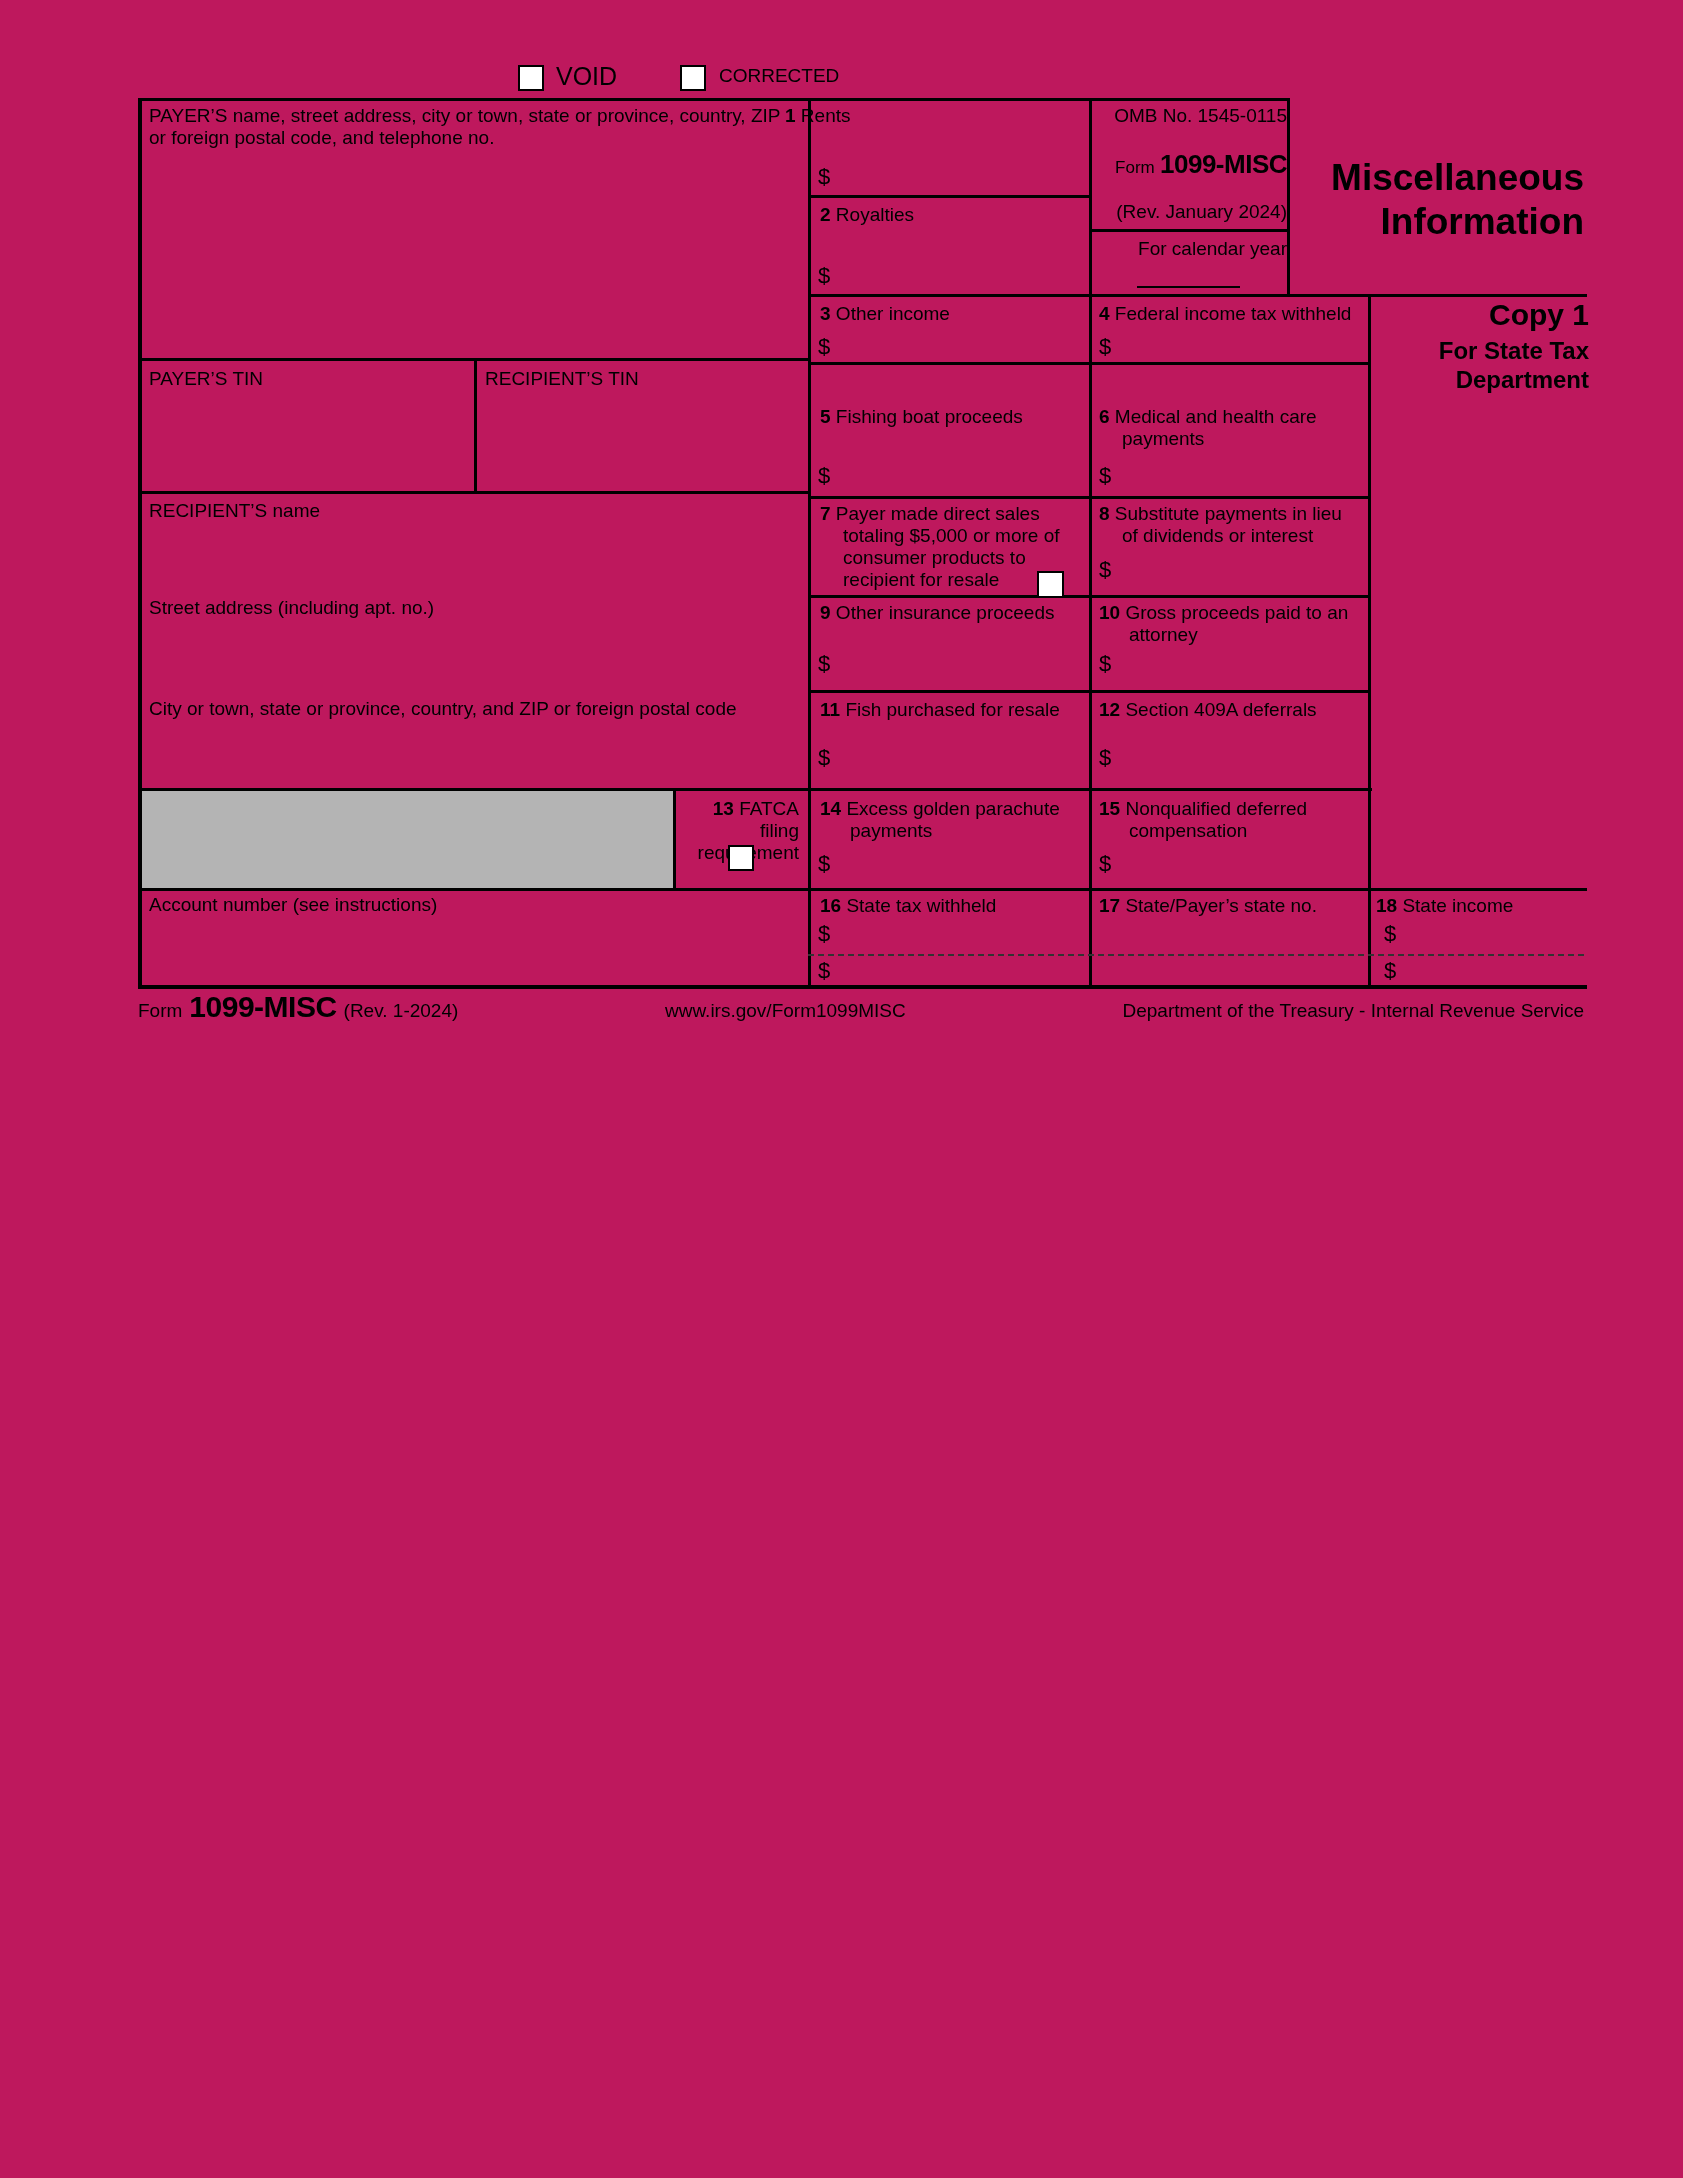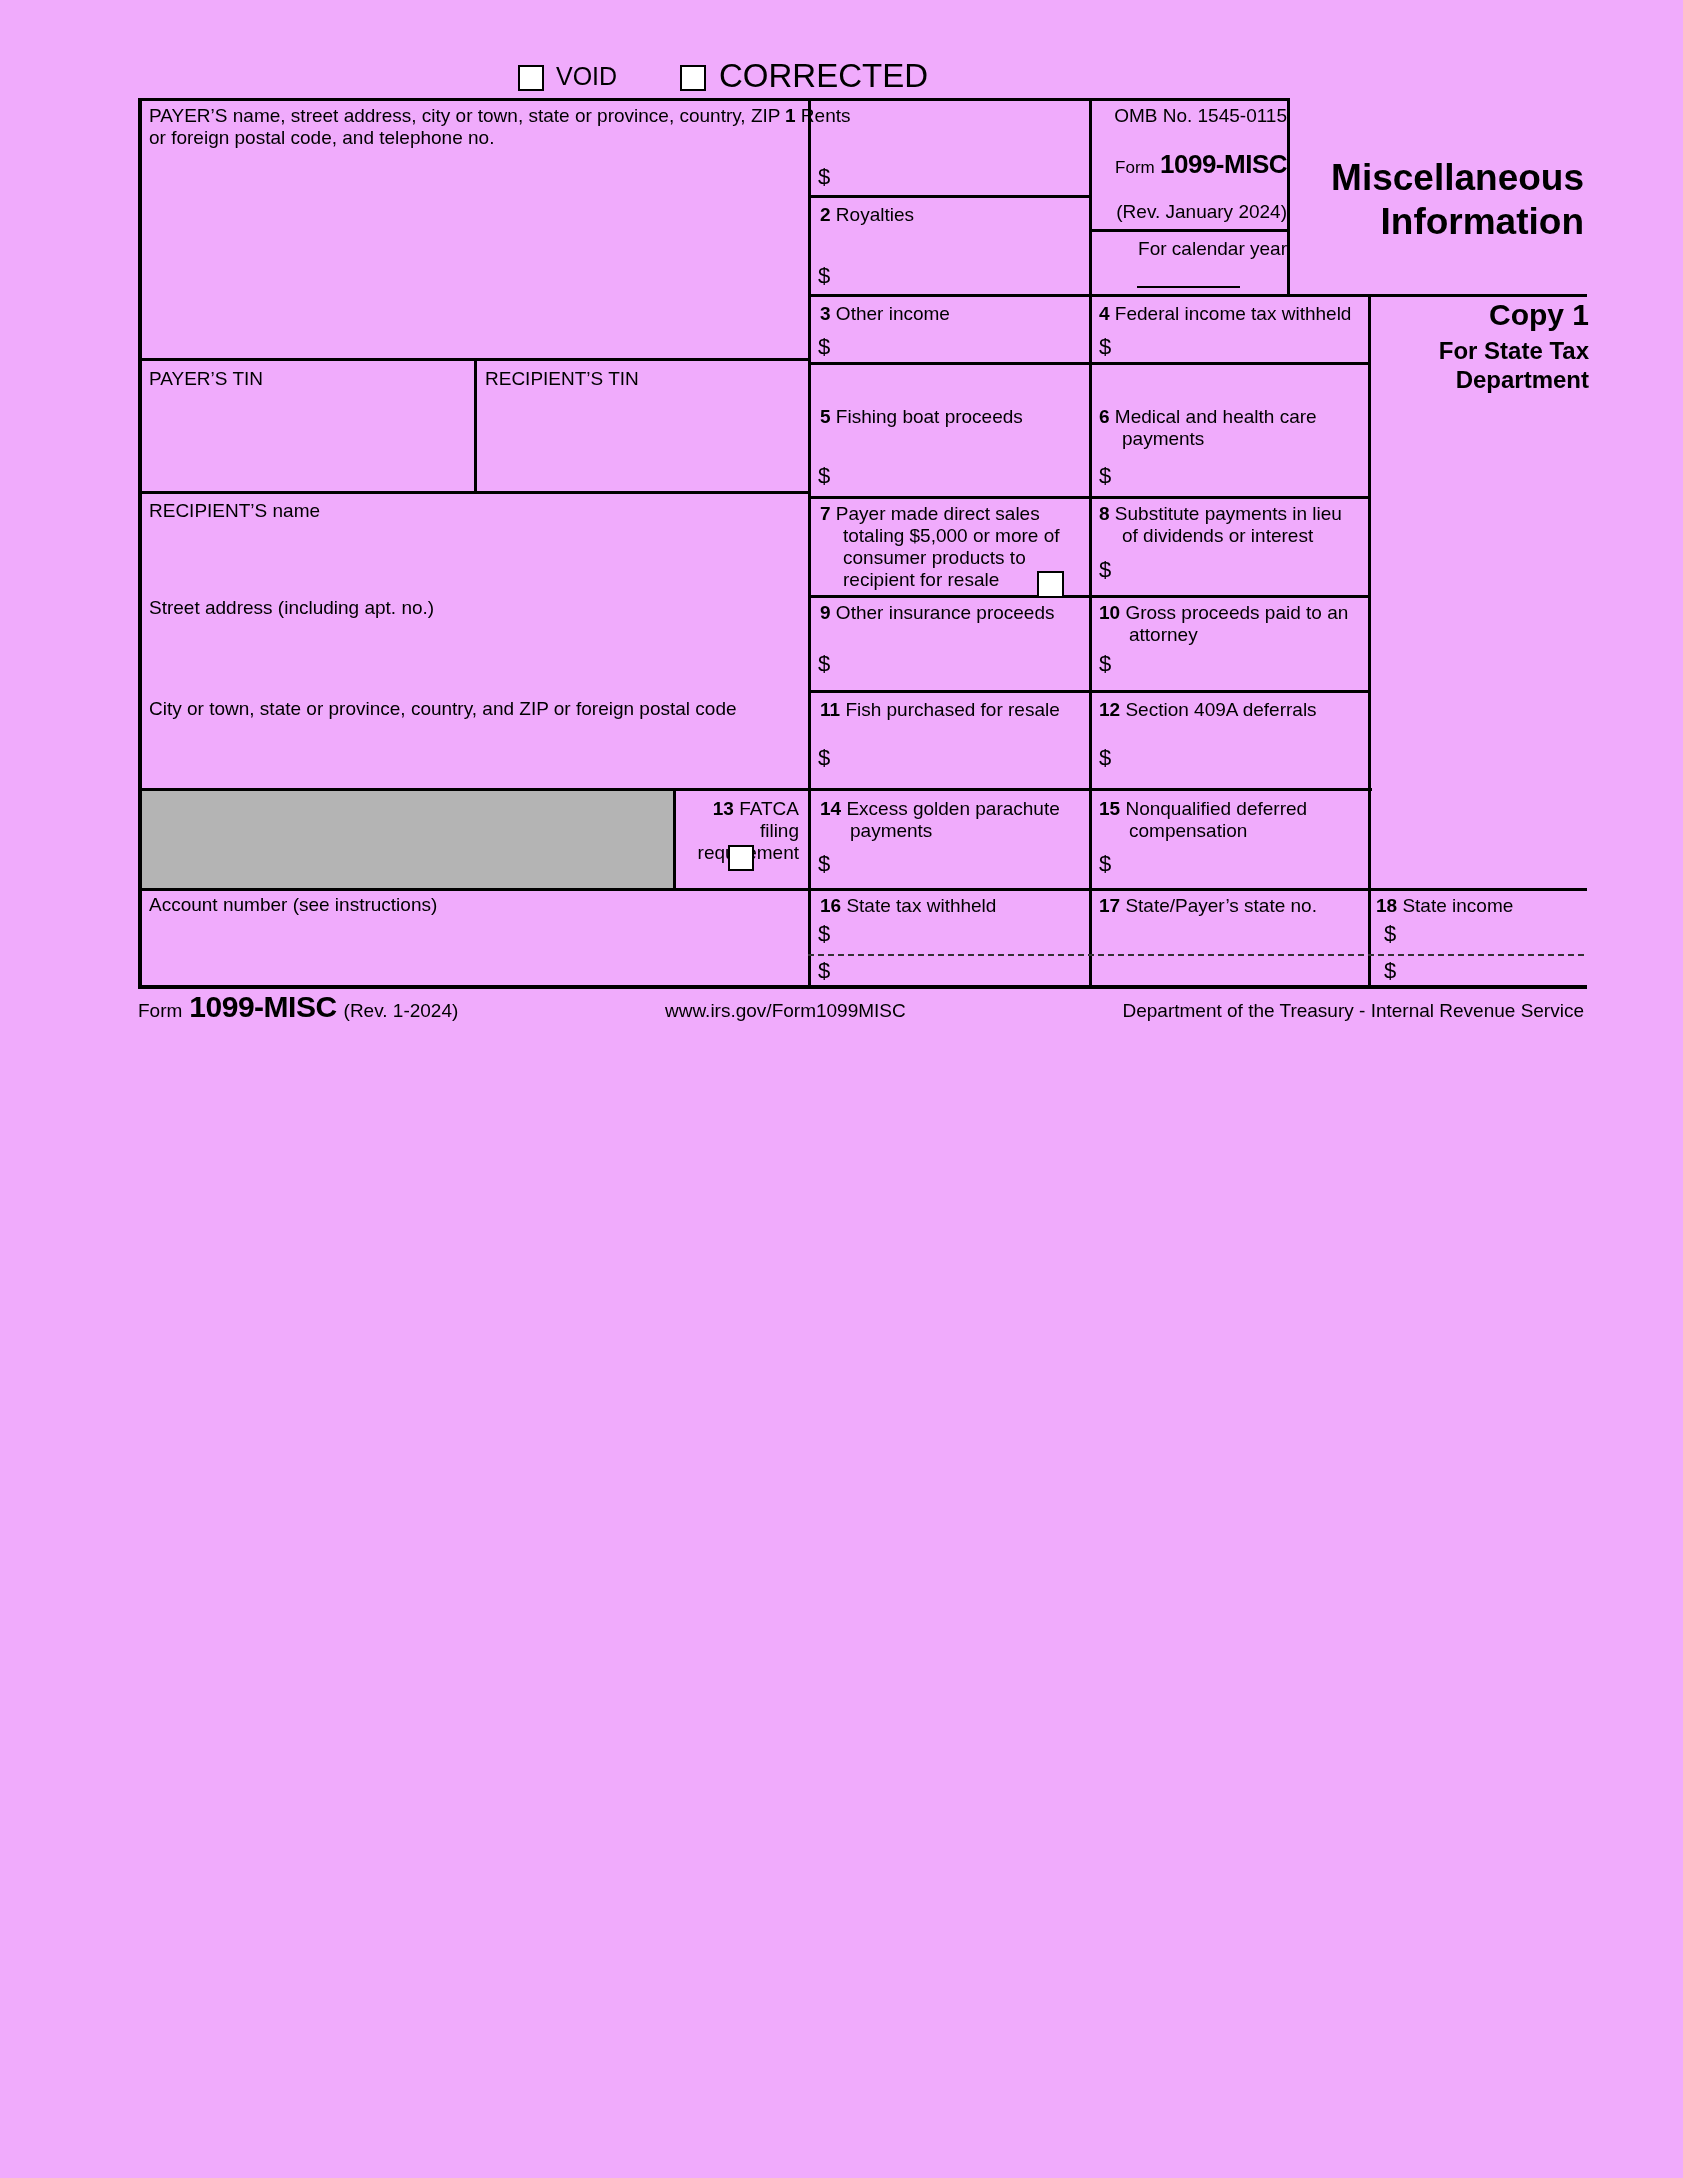--- a/index.html
+++ b/index.html
@@ -1,17 +1,17 @@
 <!DOCTYPE html>
 <html><head>
 <meta charset="utf-8">
 <style>
   html,body{margin:0;padding:0;background:#fff;}
   body{width:1683px;height:2178px;position:relative;font-family:"Liberation Sans",sans-serif;color:#000;}
-  .page{position:absolute;left:0;top:0;width:1683px;height:2178px;background:#f0abfc;}
+  .page{position:absolute;left:0;top:0;width:1683px;height:2178px;background:#be185d;}
   .hl{position:absolute;background:#000;height:3px;}
   .vl{position:absolute;background:#000;width:3px;}
   .dash{position:absolute;height:0;border-top:2px dashed #333;}
   .gray{position:absolute;background:#b4b4b4;}
   .lbl{position:absolute;font-size:19px;line-height:22px;white-space:nowrap;}
   .num{font-weight:700;}
   .cont{padding-left:23px;}
   .cont2{padding-left:30px;}
   .dollar{position:absolute;font-size:22px;line-height:22px;}
   .cb{position:absolute;width:26px;height:26px;border:2px solid #000;box-sizing:border-box;background:#fff;}
@@ -30,21 +30,21 @@
 </head>
 <body>
 
 <div class="page">
 
   <div class="gray" style="left:140px;top:790px;width:534px;height:99px;"></div>
 
   <div class="cb" style="left:518px;top:65px;"></div>
   <div class="lbl" style="left:556px;top:65px;font-size:25px;">VOID</div>
   <div class="cb" style="left:680px;top:65px;"></div>
-  <div class="lbl" style="left:719px;top:65px;font-size:33px;">CORRECTED</div>
+  <div class="lbl" style="left:719px;top:65px;font-size:19px;">CORRECTED</div>
 
   <div class="hl" style="left:138px;top:98px;width:1152px;"></div>
   <div class="hl" style="left:808px;top:195px;width:284px;"></div>
   <div class="hl" style="left:1089px;top:229px;width:201px;"></div>
   <div class="hl" style="left:808px;top:294px;width:779px;"></div>
   <div class="hl" style="left:138px;top:358px;width:673px;"></div>
   <div class="hl" style="left:808px;top:362px;width:563px;"></div>
   <div class="hl" style="left:138px;top:491px;width:673px;"></div>
   <div class="hl" style="left:808px;top:496px;width:563px;"></div>
   <div class="hl" style="left:808px;top:595px;width:563px;"></div>

